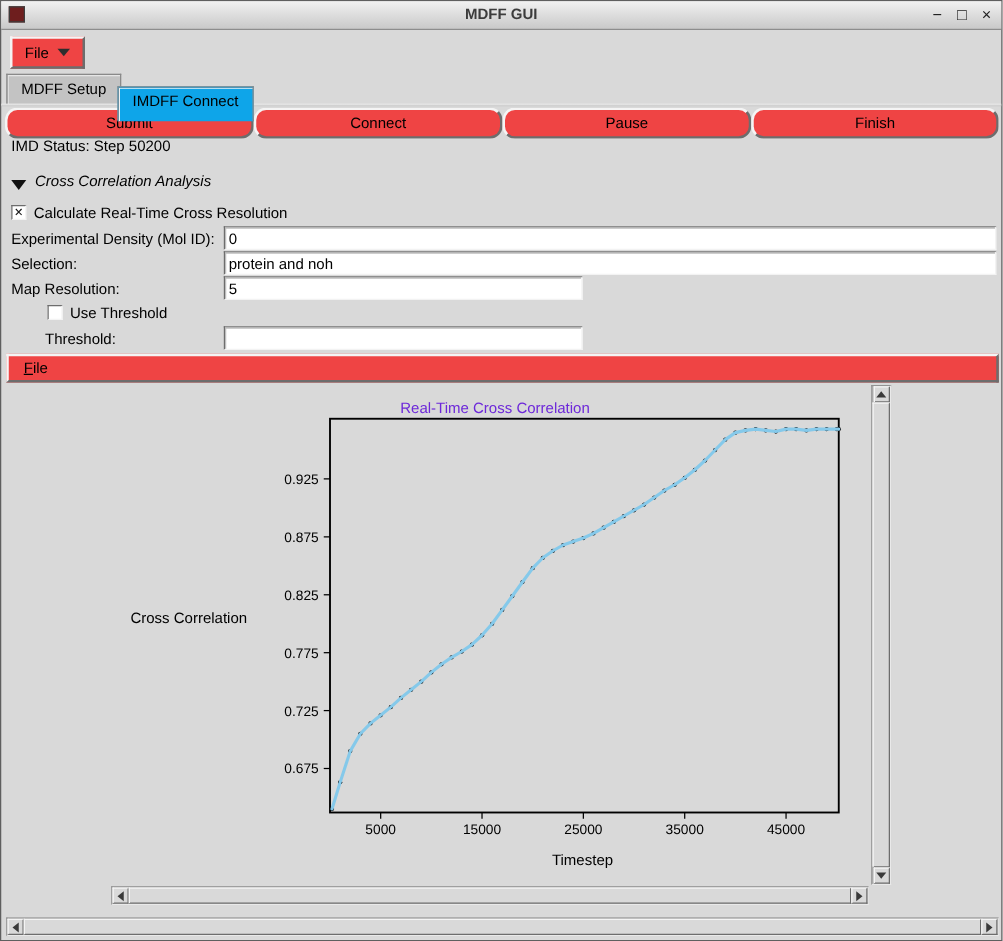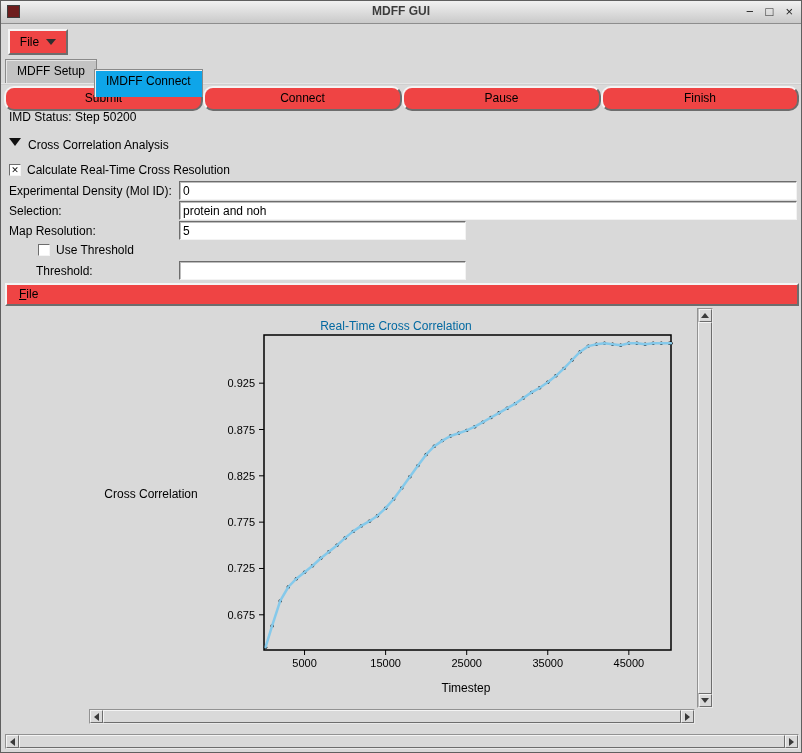--- a/index.html
+++ b/index.html
@@ -20,21 +20,21 @@
   .tri-down{width:0;height:0;border-left:5px solid transparent;border-right:5px solid transparent;border-top:6px solid #2e2e2e;}
 
   
   .tab{position:absolute;height:24px;top:58px;line-height:22px;padding:0 11px;background:#c3c3c3;border:1px solid #8a8a8a;border-bottom:none;box-sizing:border-box;box-shadow:inset 1px 1px 0 #e6e6e6;cursor:default;}
   .tab.active{top:68px;height:28px;background:#0ea5e9;z-index:3;box-shadow:inset 1px 1px 0 #f1f1f1;}
   .notebook-edge{position:absolute;left:0;top:82px;width:100%;height:2px;background:linear-gradient(#f0f0f0,#c4c4c4);z-index:1;}
 
   .action-btn{position:absolute;top:85px;height:25px;text-align:center;line-height:21px;cursor:default;border-radius:10px;}
 
   .imd-status{position:absolute;left:8px;top:109px;}
-  .cc-header{position:absolute;left:8px;top:137px;display:flex;align-items:flex-start;gap:7px;cursor:default;}
+  .cc-header{position:absolute;left:8px;top:137px;display:flex;align-items:flex-end;gap:7px;cursor:default;font-style:italic;}
   .tri-down-big{width:0;height:0;border-left:6px solid transparent;border-right:6px solid transparent;border-top:8px solid #111;}
 
   .check-row{position:absolute;display:flex;align-items:center;gap:6px;}
   .checkbox{width:12px;height:12px;background:#fff;border:1px solid;border-color:#6d6d6d #f4f4f4 #f4f4f4 #6d6d6d;box-sizing:border-box;display:flex;align-items:center;justify-content:center;font-size:9px;font-weight:bold;color:#111;cursor:default;}
 
   .field-label{position:absolute;left:8px;}
   .entry{position:absolute;height:19px;background:#fff;border:1px solid;border-color:#6d6d6d #f3f3f3 #f3f3f3 #6d6d6d;box-shadow:inset 1px 1px 0 #bdbdbd;box-sizing:border-box;font-family:inherit;font-size:12px;padding:0 3px;outline:none;color:#000;}
 
   
   .plot-frame{position:absolute;left:4px;top:282px;width:794px;height:446px;}
@@ -120,21 +120,21 @@
 
   <div class="field-label" style="top:263px;margin-left:27px;">Threshold:</div>
   <input class="entry" style="left: 178px; top: 260px; width: 287px;" value="">
 
   <div class="plot-frame">
     <div class="plot-menubar raised">
       <span><u>F</u>ile</span>
     </div>
 
     <div class="plot-canvas">
-      <div class="plot-title" style="color: #0369a1;">Real-Time Cross Correlation</div>
+      <div class="plot-title" style="color: #6d28d9;">Real-Time Cross Correlation</div>
       <div class="plot-ylabel">Cross Correlation</div>
       <div class="plot-xlabel">Timestep</div>
       <svg id="cc-svg" width="689" height="400">
           <rect x="258" y="27" width="407" height="315" fill="none" stroke="#000000" stroke-width="1.5"></rect>
           <line x1="253" y1="306.7941176470588" x2="258" y2="306.7941176470588" stroke="#000000"></line>
           <text x="249" y="310.7941176470588" text-anchor="end" font-size="11" fill="#000000">0.675</text>
           <line x1="253" y1="260.47058823529414" x2="258" y2="260.47058823529414" stroke="#000000"></line>
           <text x="249" y="264.47058823529414" text-anchor="end" font-size="11" fill="#000000">0.725</text>
           <line x1="253" y1="214.1470588235294" x2="258" y2="214.1470588235294" stroke="#000000"></line>
           <text x="249" y="218.1470588235294" text-anchor="end" font-size="11" fill="#000000">0.775</text>

